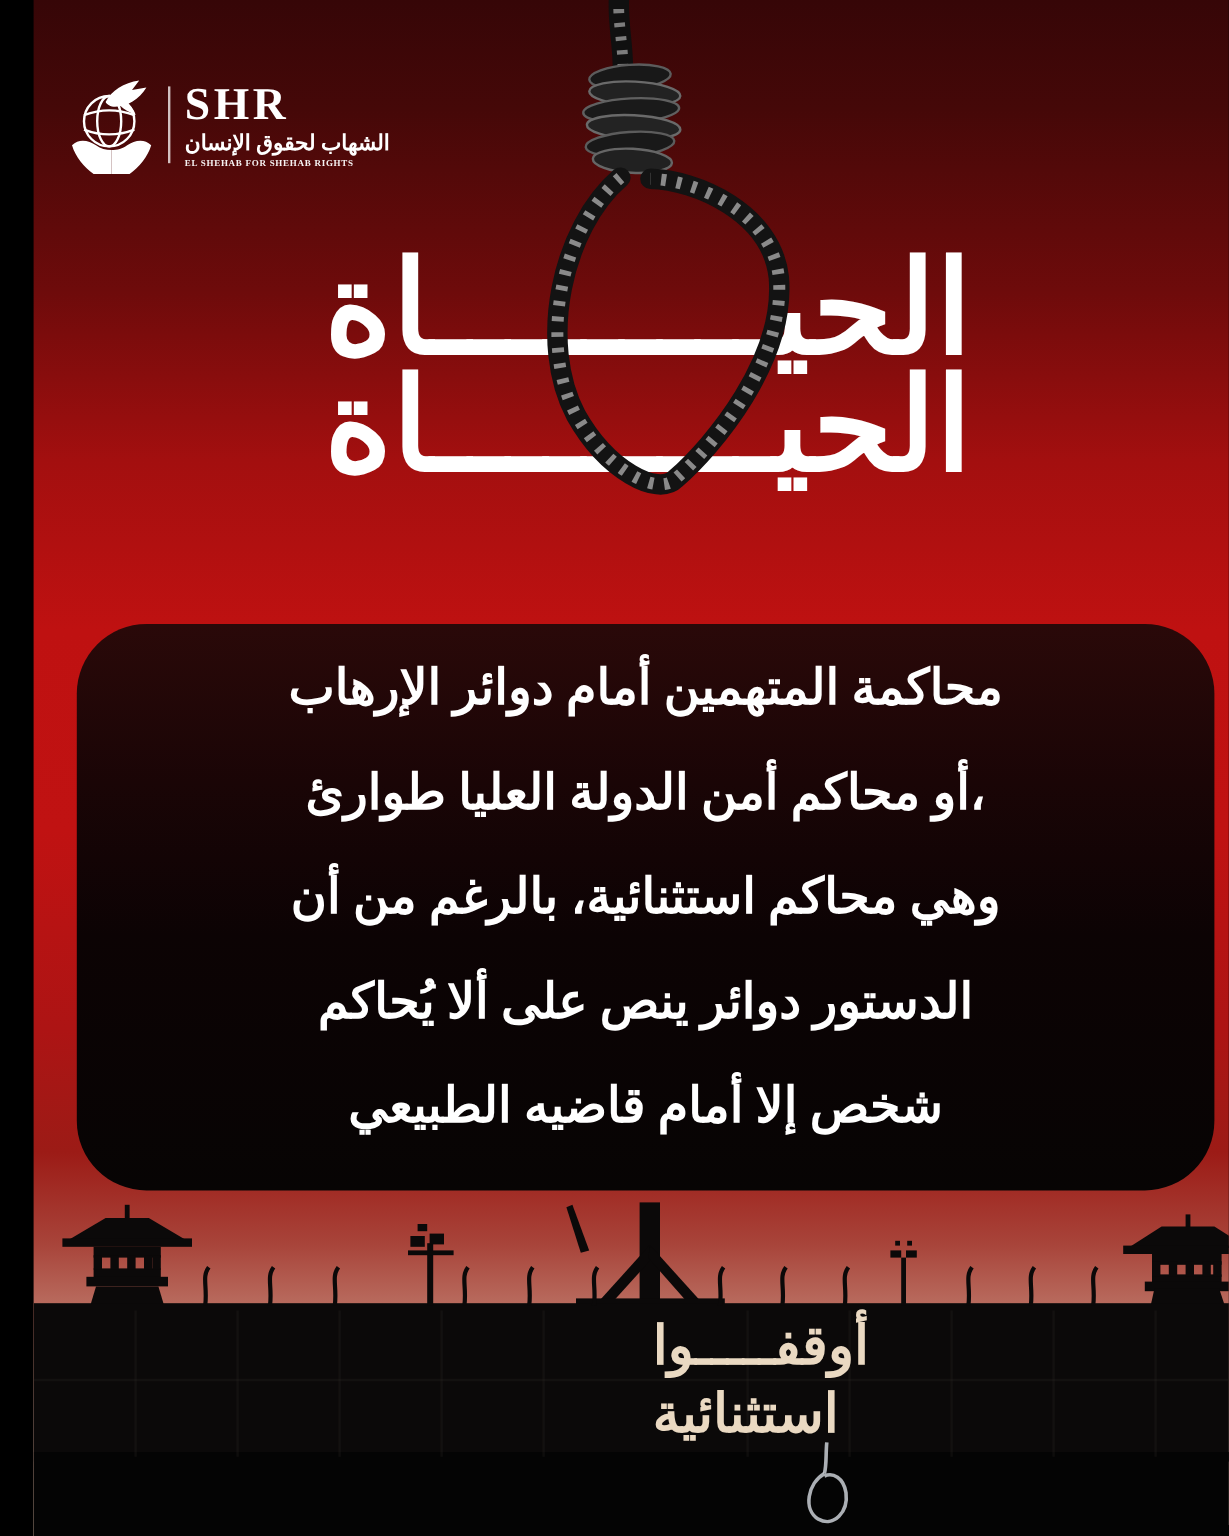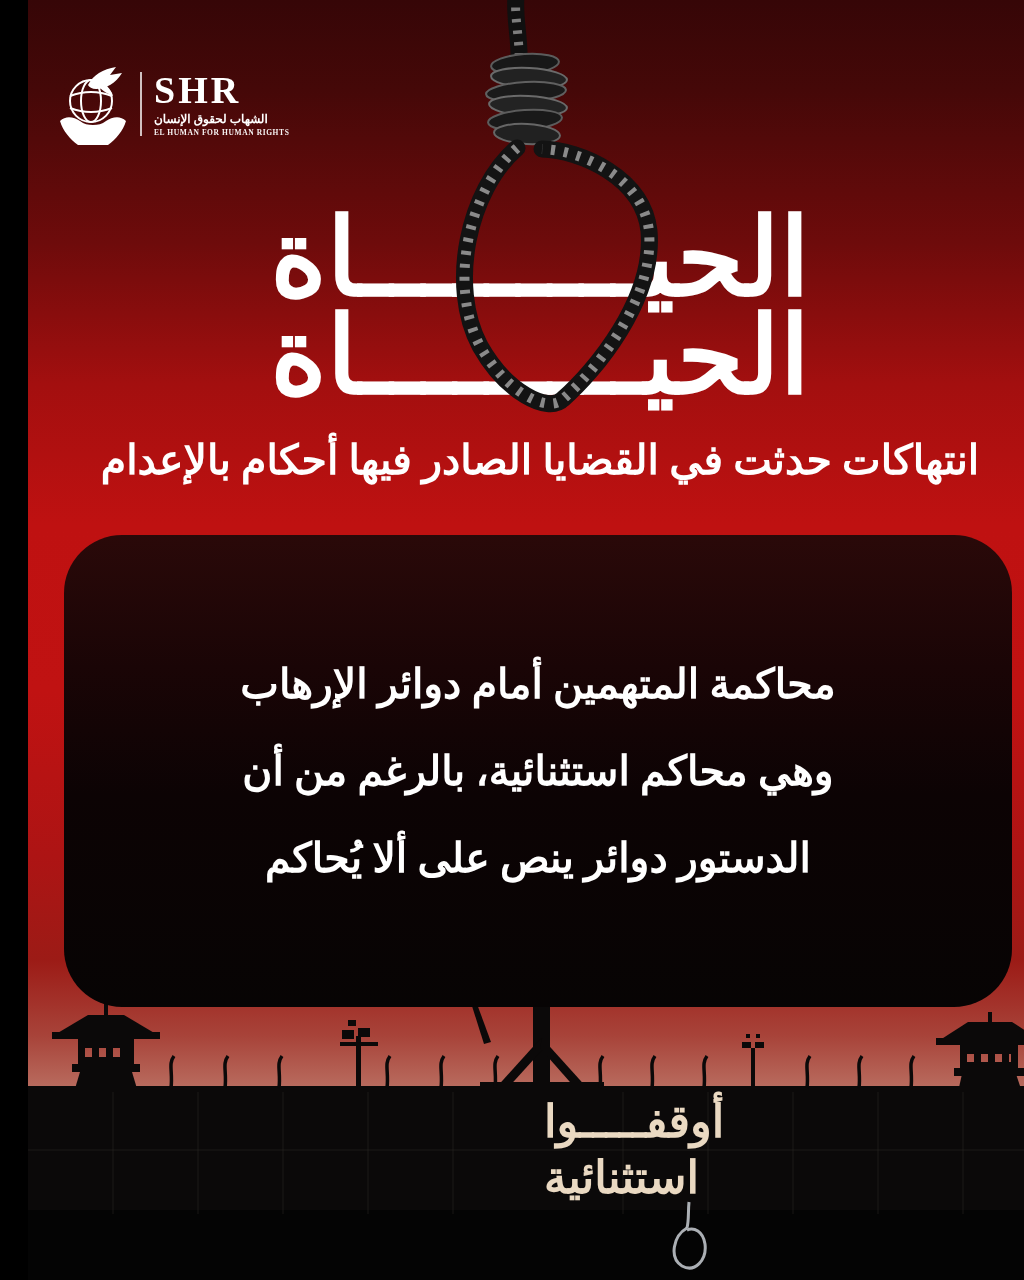--- a/index.html
+++ b/index.html
@@ -23,21 +23,21 @@
       #ddbda9 100%);
     margin-left:28px;
   }
 
   
   .logo{position:absolute;left:30px;top:63px;display:flex;align-items:center;gap:12px;}
   .logo svg{display:block;}
   .logo-divider{width:2px;height:64px;background:rgba(255,255,255,.75);}
   .logo-text{color:#fff;line-height:1;}
   .logo-acronym{font-size:38px;font-weight:bold;letter-spacing:3px;}
-  .logo-arabic{font-size:12px;font-weight:bold;margin-top:4px;direction:rtl;text-align:left;}
+  .logo-arabic{font-size:18px;font-weight:bold;margin-top:4px;direction:rtl;text-align:left;}
   .logo-english{font-size:7.5px;font-weight:bold;letter-spacing:.6px;margin-top:4px;opacity:.95;}
 
   
   .title{
     position:absolute;left:90px;right:90px;top:138px;
     color:#fff;text-align:center;direction:rtl;
     font-weight:bold;font-size:108px;line-height:98px;
     white-space:nowrap;z-index:2;
   }
   .title .t-line{display:block;}
@@ -48,25 +48,25 @@
     color:#fff;text-align:center;direction:rtl;
     font-weight:bold;font-size:41px;line-height:60px;
     z-index:2;margin:0;
   }
 
   
   .noose{position:absolute;left:0;top:0;z-index:3;}
 
   
   .card{
-    position:absolute;left:36px;top:535px;width:948px;height:472px;
+    position:absolute;left:36px;top:520px;width:948px;height:472px;
     border-radius:58px;
     background:linear-gradient(180deg,#2a0909 0%,#1a0506 28%,#0c0304 55%,#070404 100%);
     z-index:4;
-    display:flex;flex-direction:column;justify-content:center;
+    display:flex;flex-direction:column;
     padding:10px 30px;box-sizing:border-box;
   }
   .card p{
     margin:0;color:#fff;text-align:center;direction:rtl;
     font-weight:bold;font-size:41px;line-height:87px;
   }
 
   
   .scene{position:absolute;left:0;top:1000px;z-index:1;}
 
@@ -97,21 +97,21 @@
           <path d="M44,22 C50,24 54,28 55,33 C50,31 45,28 42,25 Z"></path>
           <path d="M2,58 C8,52 16,54 22,58 C26,61 30,62 35,62 L35,82 L20,82 C12,76 5,68 2,58 Z"></path>
           <path d="M68,58 C62,52 54,54 48,58 C44,61 40,62 35,62 L35,82 L50,82 C58,76 65,68 68,58 Z"></path>
         </g>
       </svg>
     </span>
     <span class="logo-divider"></span>
     <span class="logo-text">
       <div class="logo-acronym">SHR</div>
       <div class="logo-arabic">الشهاب لحقوق الإنسان</div>
-      <div class="logo-english">EL HUMAN FOR HUMAN RIGHTS</div>
+      <div class="logo-english">EL SHEHAB FOR SHEHAB RIGHTS</div>
     </span>
   </div>
 
   <h1 class="title">
     <span class="t-line">الحيـــــــــاة</span>
     <span class="t-line">الحيـــــــــاة</span>
   </h1>
 
   <svg class="noose" width="1024" height="470" viewBox="0 0 1024 470">
 
@@ -124,26 +124,27 @@
       <ellipse cx="498" cy="92" rx="40" ry="10" fill="#1a1a1a" stroke="#606060" stroke-width="2" transform="rotate(-3 498 92)"></ellipse>
       <ellipse cx="500" cy="106" rx="39" ry="10" fill="#232323" stroke="#6a6a6a" stroke-width="2" transform="rotate(3 500 106)"></ellipse>
       <ellipse cx="497" cy="120" rx="37" ry="10" fill="#191919" stroke="#5c5c5c" stroke-width="2" transform="rotate(-4 497 120)"></ellipse>
       <ellipse cx="499" cy="134" rx="33" ry="10" fill="#212121" stroke="#666666" stroke-width="2" transform="rotate(3 499 134)"></ellipse>
     </g>
 
     <path d="M489,148 C440,190 420,286 452,346 C478,392 520,414 535,399 C566,372 627,300 621,231 C615,177 552,150 514,149" fill="none" stroke="#131313" stroke-width="17" stroke-linecap="round"></path>
     <path d="M489,148 C440,190 420,286 452,346 C478,392 520,414 535,399 C566,372 627,300 621,231 C615,177 552,150 514,149" fill="none" stroke="#8a8a8a" stroke-width="10" stroke-dasharray="4 9" stroke-linecap="butt"></path>
   </svg>
 
-  <p class="subtitle">انتهاكات حدثت في القضايا الصادر فيها أحكام بالإعدام</p>
 
   <section class="card">
     <p>محاكمة المتهمين أمام دوائر الإرهاب</p>
+    <p>،أو محاكم أمن الدولة العليا طوارئ</p>
     <p>وهي محاكم استثنائية، بالرغم من أن</p>
     <p>الدستور دوائر ينص على ألا يُحاكم</p>
+    <p>شخص إلا أمام قاضيه الطبيعي</p>
   </section>
 
   <svg class="scene" width="1024" height="280" viewBox="0 0 1024 280">
     <g fill="#0b0909">
 
       <g>
         <rect x="505" y="2" width="17" height="90"></rect>
         <path d="M513,38 L466,90 L478,90 L516,48 Z"></path>
         <path d="M514,38 L561,90 L549,90 L512,48 Z"></path>
         <rect x="452" y="82" width="124" height="10"></rect>

